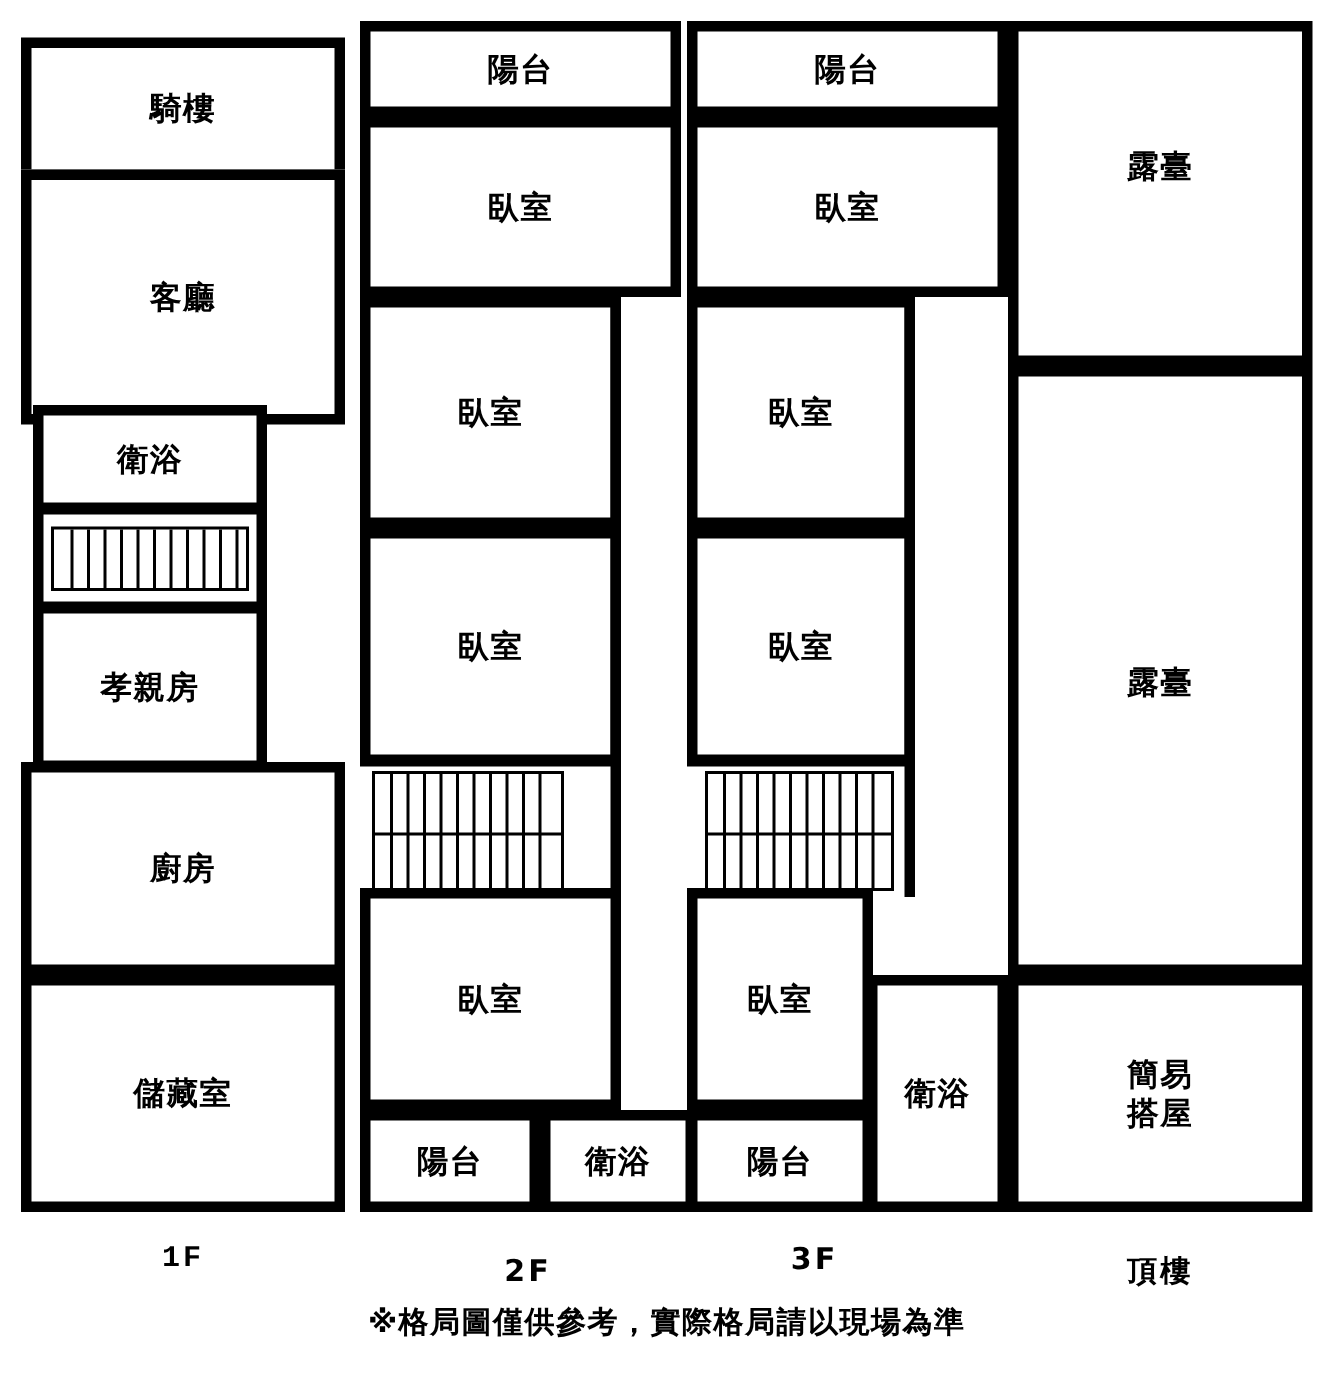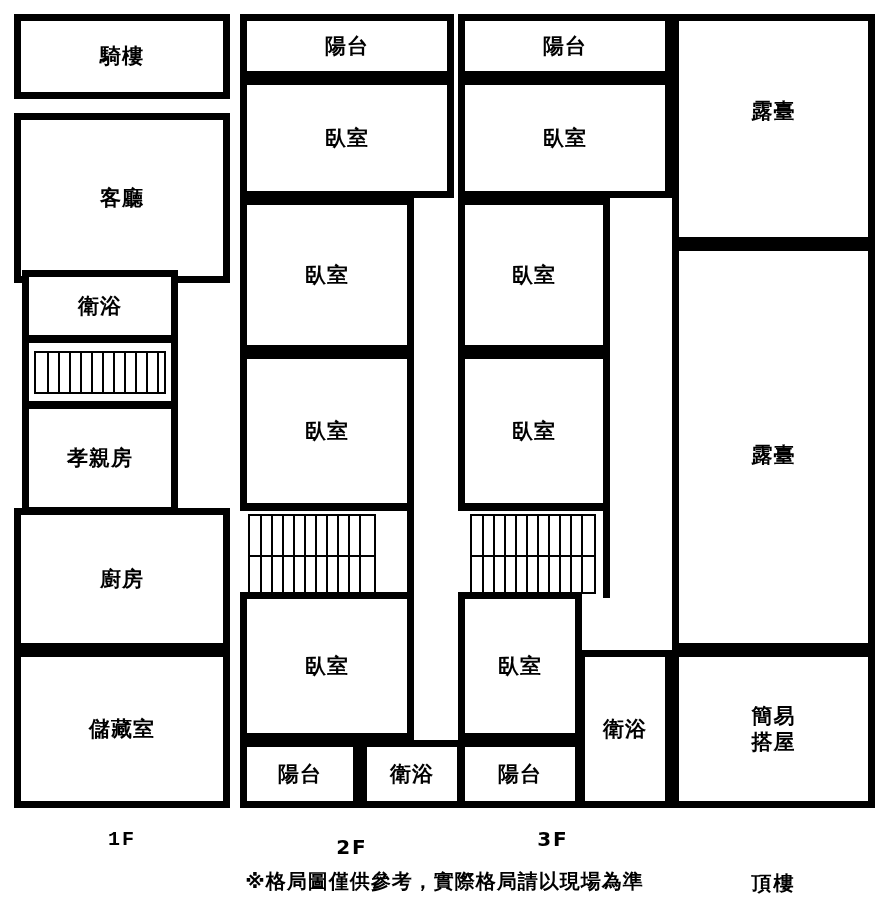--- a/index.html
+++ b/index.html
@@ -79,21 +79,21 @@
   .wall {
     position: absolute;
     background: #000000;
   }
 </style>
 </head>
 <body>
 
 <div id="plan">
 
-  <div class="room" style="left:14px; top:14px; width:216px; height:85px;">
+  <div class="room" style="left:14px; top:25px; width:216px; height:95px;">
     <span>騎樓</span>
   </div>
 
   <div class="room" style="left:14px; top:113px; width:216px; height:170px;">
     <span>客廳</span>
   </div>
 
   <div class="room" style="left:22px; top:270px; width:156px; height:72px;">
     <span>衛浴</span>
   </div>
@@ -241,21 +241,21 @@
     <span style="white-space:pre-line;">簡易
 搭屋</span>
   </div>
 
   <div class="floor-label" style="left:14px; top:824px; width:216px; height:30px;font-family:Liberation Mono, monospace;">
     <span>1F</span>
   </div>
   <div class="floor-label" style="left:240px; top:832px; width:224px; height:30px;">
     <span>2F</span>
   </div>
-  <div class="floor-label" style="left:446px; top:824px; width:214px; height:30px;">
+  <div class="floor-label" style="left:436px; top:824px; width:214px; height:30px;">
     <span>3F</span>
   </div>
-  <div class="floor-label" style="left:672px; top:868px; width:203px; height:30px;text-align:right;">
+  <div class="floor-label" style="left:672px; top:832px; width:203px; height:30px;text-align:right;">
     <span>頂樓</span>
   </div>
 
   <div class="note">※格局圖僅供參考，實際格局請以現場為準</div>
 </div>
 
 </body></html>

